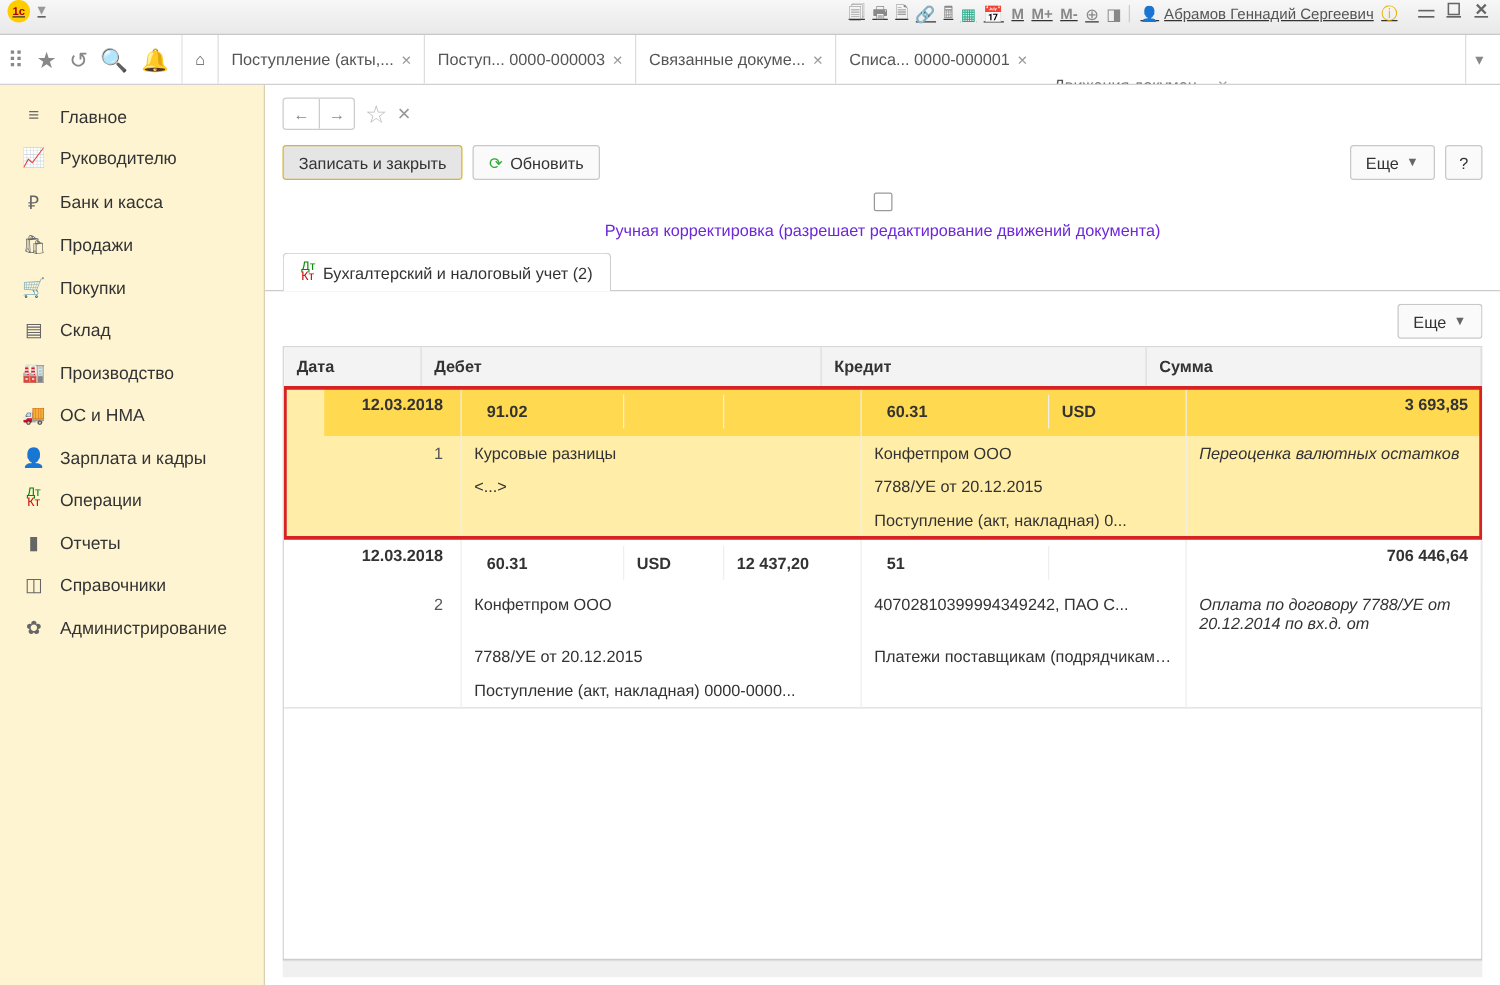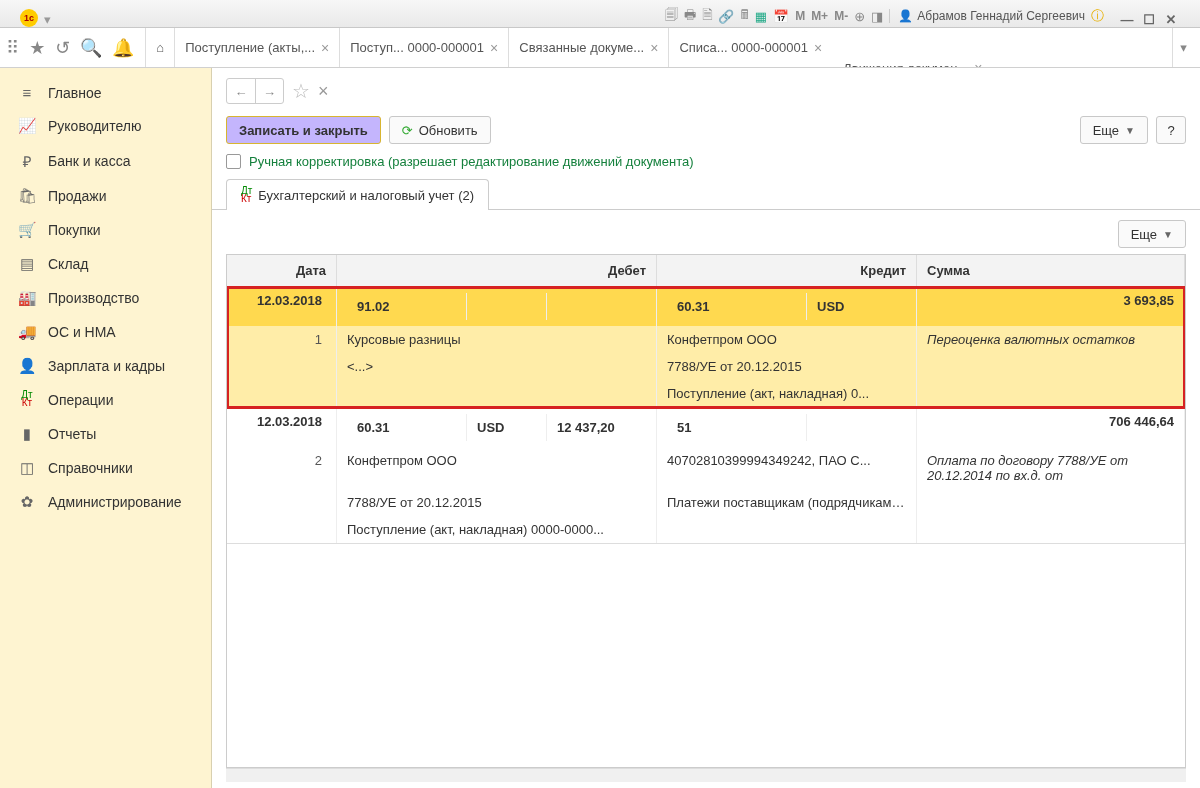--- a/index.html
+++ b/index.html
@@ -1,17 +1,17 @@
 <!DOCTYPE html>
 <html><head>
 <meta charset="utf-8">
 <style>
   *{box-sizing:border-box;margin:0;padding:0;font-family:Arial,sans-serif;}
   body{background:#e8e8e8;width:1200px;height:788px;overflow:hidden;font-size:13px;color:#333;}
-  .titlebar{height:28px;background:linear-gradient(#f7f7f7,#e9e9e9);border-bottom:1px solid #c8c8c8;display:flex;align-items:flex-end;padding:0 20px;gap:6px;}
+  .titlebar{height:28px;background:linear-gradient(#f7f7f7,#e9e9e9);border-bottom:1px solid #c8c8c8;display:flex;align-items:flex-start;padding:0 6px;gap:6px;text-decoration:underline;}
   .logo-1c{width:18px;height:18px;background:#ffcc00;border-radius:50%;display:flex;align-items:center;justify-content:center;font-size:9px;font-weight:bold;color:#a00;}
   .tb-star{color:#999;}
   .tb-title{font-size:12px;color:#444;}
   .tb-spacer{flex:1;}
   .tb-icons{display:flex;gap:6px;align-items:center;color:#888;font-size:13px;}
   .tb-icons span{cursor:pointer;}
   .m-btn{font-weight:bold;color:#888;font-size:12px;}
   .user-inf{border-left:1px solid #ccc;padding-left:8px;display:flex;align-items:center;gap:4px;font-size:12px;color:#555;}
   .win-controls{display:flex;gap:4px;margin-left:8px;}
   .win-controls span{width:18px;text-align:center;color:#666;font-weight:bold;cursor:pointer;}
@@ -30,39 +30,39 @@
   .content{flex:1;background:#fff;display:flex;flex-direction:column;overflow:hidden;}
   .heading-row{display:flex;align-items:center;padding:10px 14px 6px 14px;gap:8px;}
   .navbtns{display:flex;border:1px solid #ccc;border-radius:3px;overflow:hidden;}
   .navbtns span{width:28px;height:24px;display:flex;align-items:center;justify-content:center;color:#888;cursor:pointer;}
   .navbtns span+span{border-left:1px solid #ccc;}
   .star-big{color:#bbb;font-size:20px;}
   .page-title{font-size:21px;color:#444;white-space:nowrap;overflow:hidden;text-overflow:ellipsis;flex:1;}
   .close-x{color:#999;font-size:18px;cursor:pointer;}
   .cmdrow{display:flex;align-items:center;gap:8px;padding:6px 14px;}
   .btn{height:28px;padding:0 12px;border:1px solid #c8c8c8;border-radius:3px;background:#fafafa;display:inline-flex;align-items:center;gap:6px;cursor:pointer;font-size:13px;}
-  .btn.primary{background:#c4b5fd;border-color:#d8b530;font-weight:bold;text-align:center;}
+  .btn.primary{background:#e5e5e5;border-color:#d8b530;font-weight:normal;text-align:center;}
   .btn.square{width:30px;padding:0;justify-content:center;}
   .btn .chev{font-size:10px;color:#666;}
   .spacer{flex:1;}
-  .checkbox-row{display:flex;align-items:center;gap:8px;padding:4px 14px 10px 14px;color:#15803d;}
+  .checkbox-row{display:flex;align-items:center;gap:8px;padding:4px 14px 10px 14px;color:#6d28d9;flex-direction:column;}
   .chk{width:15px;height:15px;border:1px solid #999;border-radius:2px;}
   .subtabs{display:flex;padding:0 14px;border-bottom:1px solid #ccc;}
   .subtab{padding:7px 14px;border:1px solid #ccc;border-bottom:none;border-radius:4px 4px 0 0;background:#fff;margin-bottom:-1px;display:flex;align-items:center;gap:6px;font-size:13px;}
   .green{color:#080;}
   .table-wrap{margin:10px 14px 6px 14px;flex:1;display:flex;flex-direction:column;overflow:hidden;}
   .more-row{display:flex;justify-content:flex-end;margin-bottom:6px;}
   .datagrid{border:1px solid #ccc;flex:1;overflow:auto;}
   .gh{display:flex;background:#f3f3f3;border-bottom:1px solid #ccc;}
-  .gh div{padding:8px 10px;font-weight:bold;border-right:1px solid #ddd;text-align:right;}
+  .gh div{padding:8px 10px;font-weight:bold;border-right:1px solid #ddd;}
   .c-date{width:110px;}
   .c-debit{width:320px;}
   .c-credit{width:260px;}
   .c-sum{flex:1;}
-  .block{border-bottom:1px solid #ddd;}
+  .block{border-bottom:1px solid #ddd;padding-left:32px;}
   .block.hl{background:#ffeda8;outline:3px solid #d62222;outline-offset:-2px;}
   .block.hl .r1{background:#ffd94f;}
   .row{display:flex;}
   .row>div{padding:6px 10px;border-right:1px solid #eee;}
   .r1{font-weight:bold;}
   .r1 .c-date{text-align:right;padding-right:14px;}
   .sub .c-date{text-align:right;padding-right:14px;color:#555;}
   .c-debit-inner{display:flex;width:320px;}
   .d-acc{width:120px;padding:6px 10px;border-right:1px solid #eee;}
   .d-cur{width:80px;padding:6px 10px;border-right:1px solid #eee;}
@@ -119,21 +119,21 @@
   </div>
   <div class="tabs">
     <div class="tab">
         <span>⌂</span>
       </div>
     <div class="tab">
         <span>Поступление (акты,...</span>
         <span class="tclose">×</span>
       </div>
     <div class="tab">
-        <span>Поступ... 0000-000001</span>
+        <span>Поступ... 0000-000003</span>
         <span class="tclose">×</span>
       </div>
     <div class="tab">
         <span>Связанные докуме...</span>
         <span class="tclose">×</span>
       </div>
     <div class="tab">
         <span>Списа... 0000-000001</span>
         <span class="tclose">×</span>
       </div>

